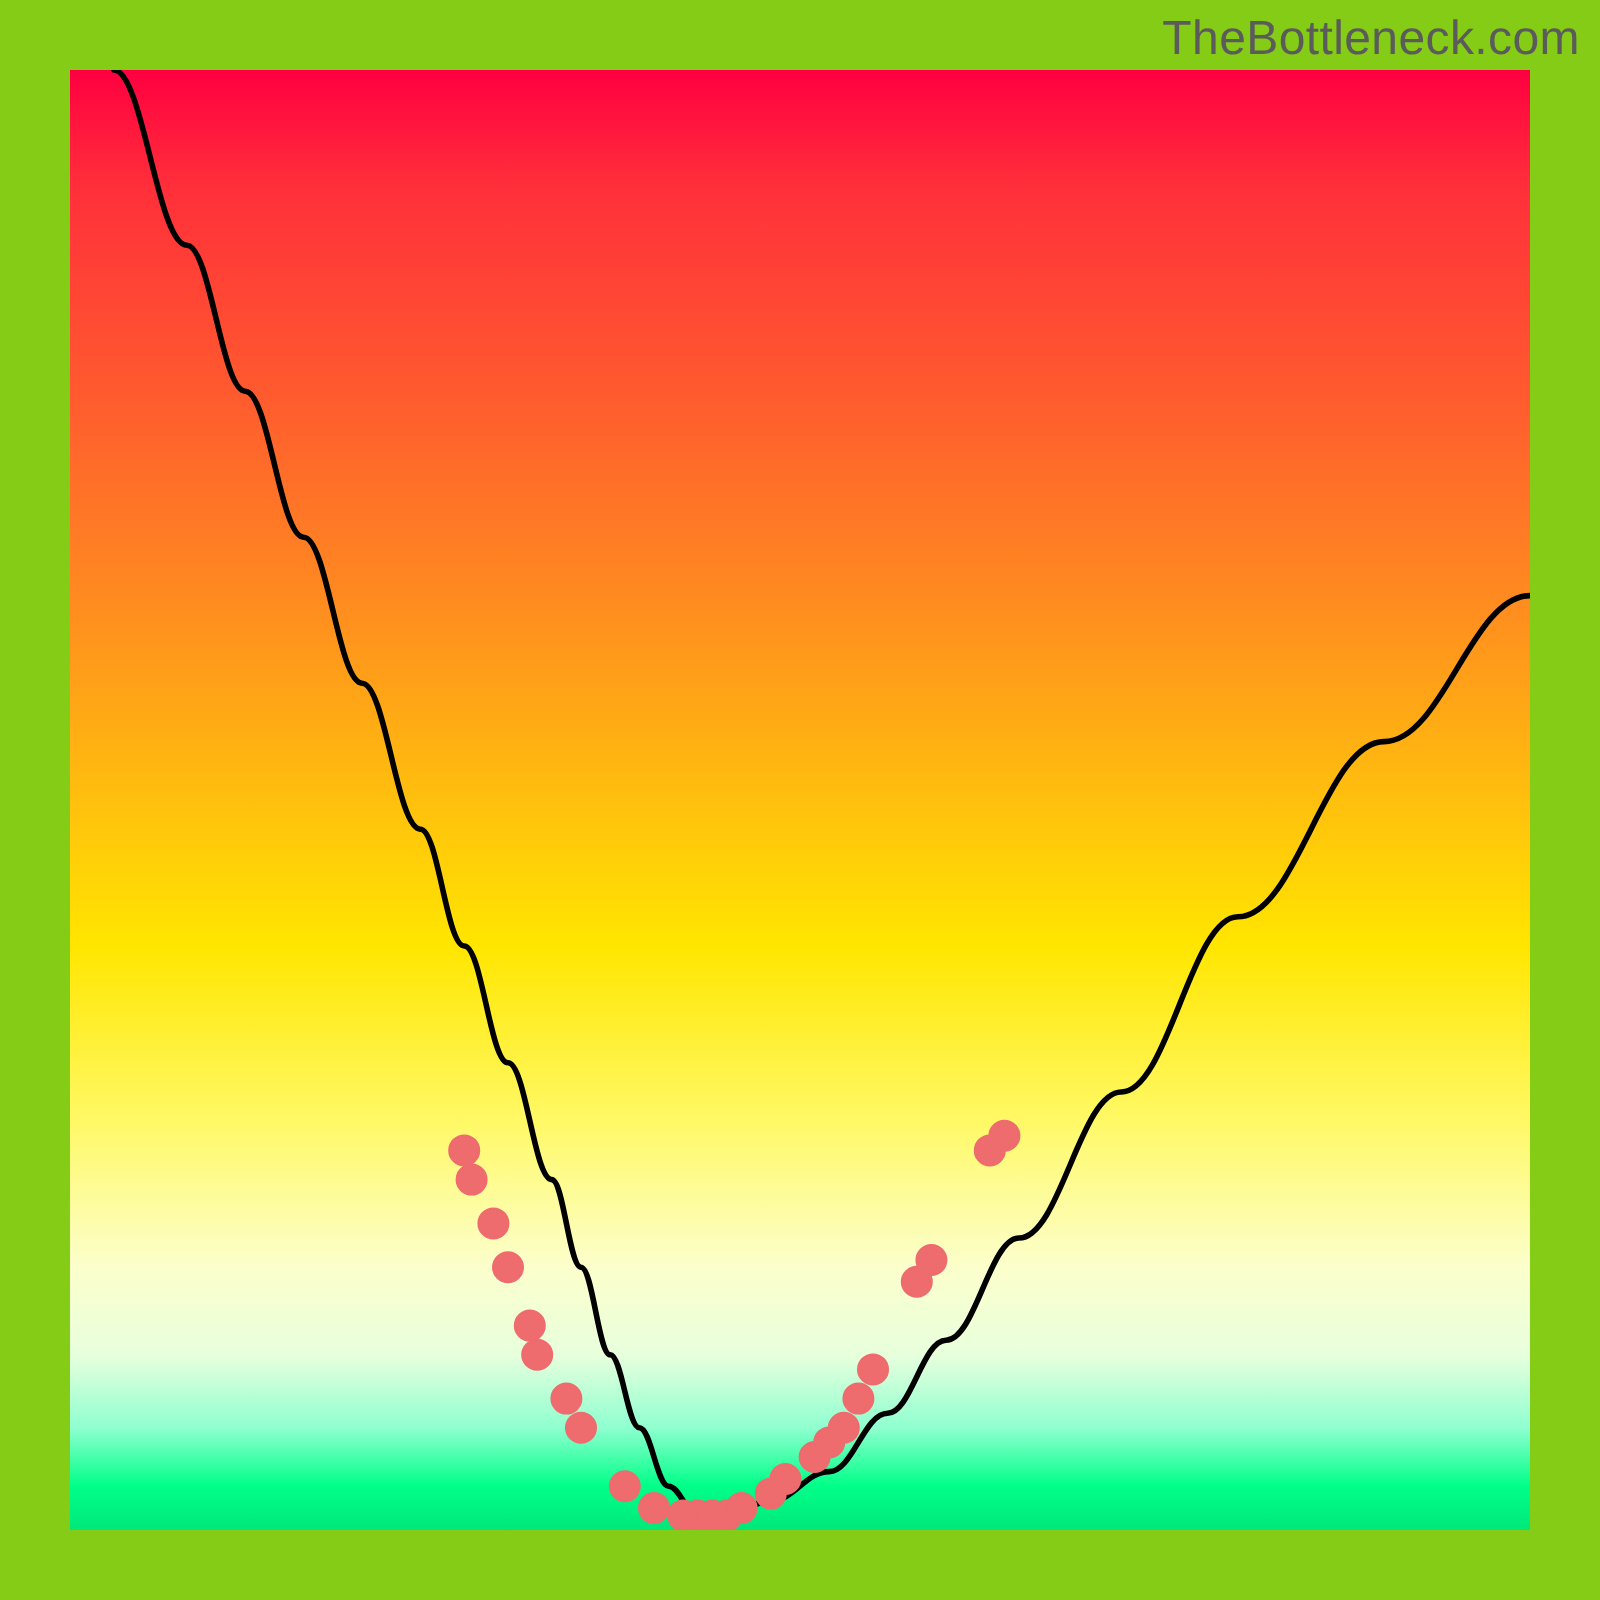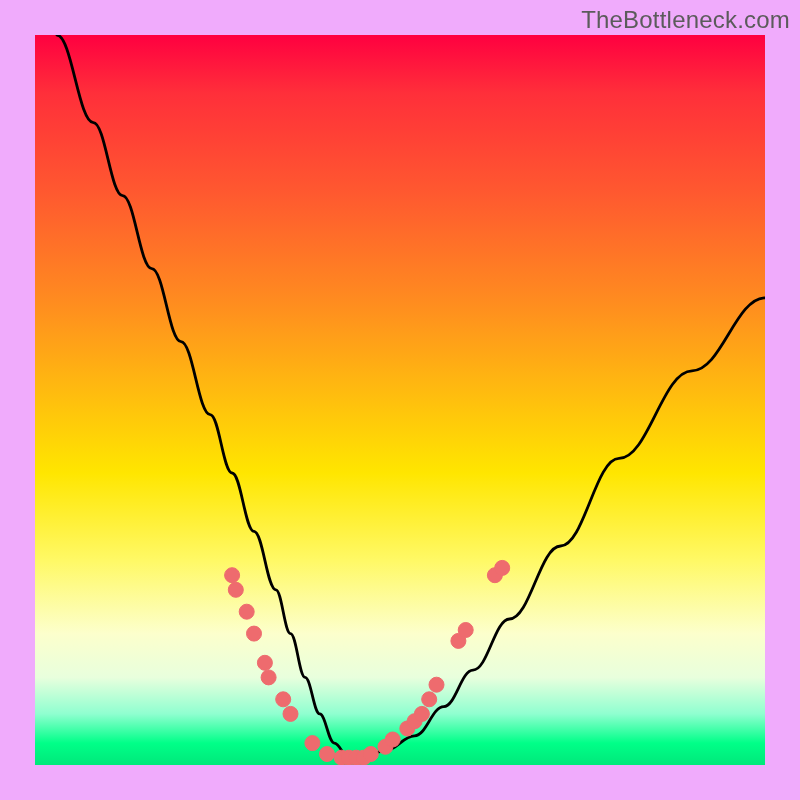--- a/index.html
+++ b/index.html
@@ -9,21 +9,21 @@
     height: 800px;
     background: #000;
     overflow: hidden;
   }
   .frame {
     position: absolute;
     left: 0;
     top: 0;
     width: 800px;
     height: 800px;
-    background: #f0abfc;
+    background: #84cc16;
   }
   .plot-area {
     position: absolute;
     left: 35px;
     top: 35px;
     width: 730px;
     height: 730px;
     background: linear-gradient(to bottom,
       #ff0040 0%,
       #ff2f3a 8%,

